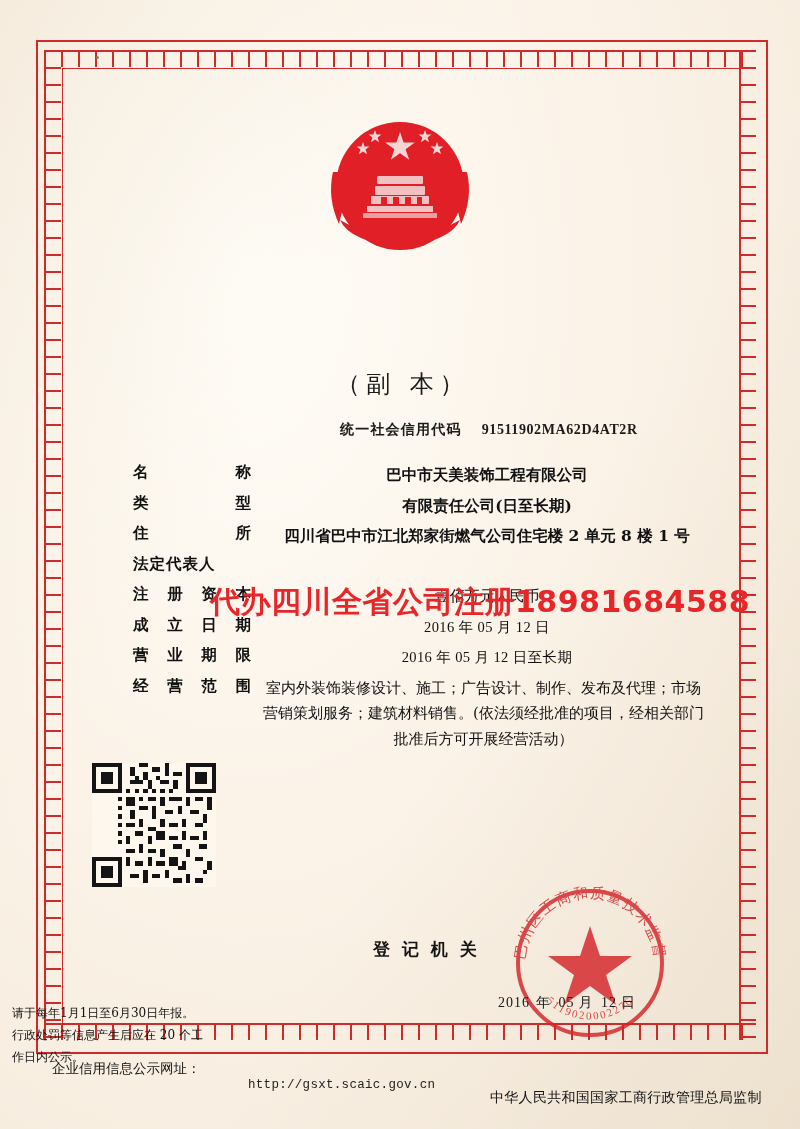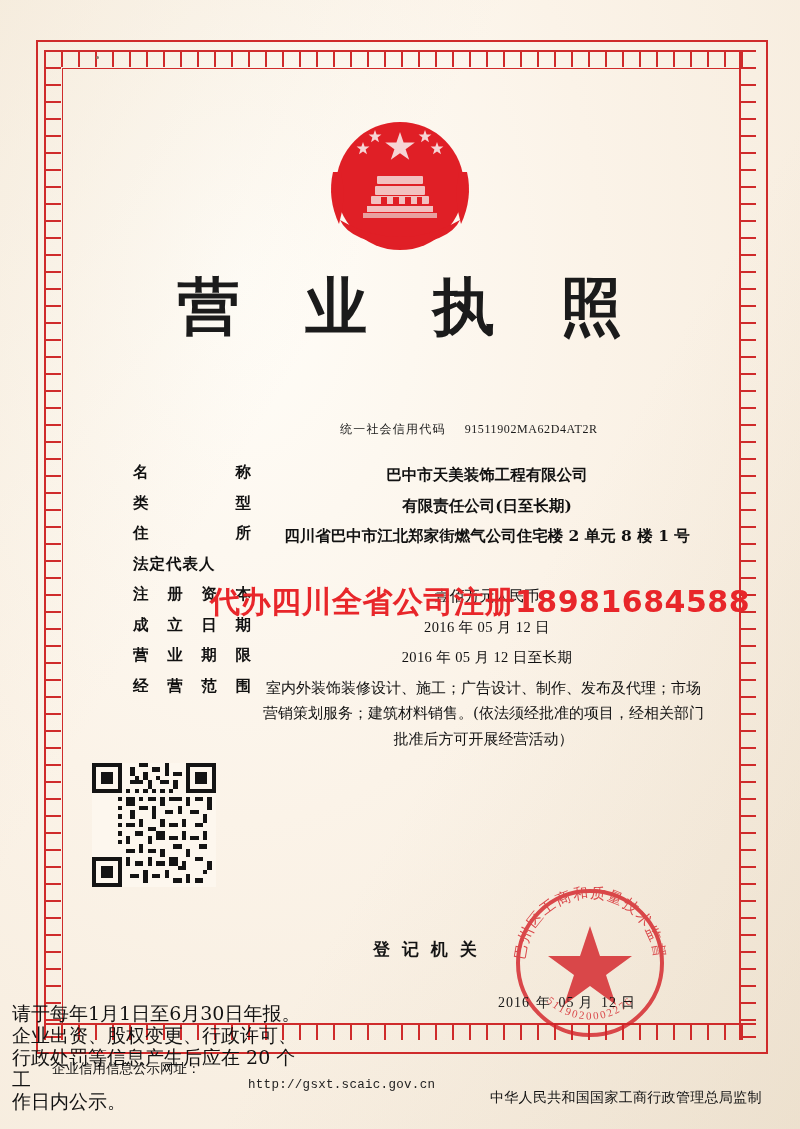--- a/index.html
+++ b/index.html
@@ -110,24 +110,24 @@
     letter-spacing: 6px;
     text-indent: 6px;
     color: #1b1b1b;
   }
 
   .credit-code {
     position: absolute;
     left: 340px;
     top: 421px;
     font-family: "DejaVu Serif", serif;
-    font-size: 12px;
+    font-size: 14px;
     letter-spacing: 1.2px;
     color: #1b1b1b;
-    font-weight: normal;
+    font-weight: bold;
   }
   .credit-code .code-val {
     letter-spacing: 0.6px;
     font-family: "Liberation Serif", serif;
   }
 
   
   .fields {
     position: absolute;
     left: 133px;
@@ -234,21 +234,21 @@
     opacity: 0.82;
   }
 
   
   .notice {
     position: absolute;
     left: 12px;
     top: 1002px;
     width: 300px;
     font-family: "DejaVu Serif", serif;
-    font-size: 19px;
+    font-size: 12px;
     line-height: 22px;
     color: #121212;
   }
   .site-line {
     position: absolute;
     left: 52px;
     top: 1060px;
     font-family: "DejaVu Serif", serif;
     font-size: 13.5px;
     color: #121212;
@@ -324,21 +324,21 @@
       <g fill="#f6d5d5">
         <polygon points="85,20 88.6,30.6 99.8,30.6 90.6,37.2 94.2,47.8 85,41.2 75.8,47.8 79.4,37.2 70.2,30.6 81.4,30.6"></polygon>
         <polygon points="110,18 111.6,22.6 116.4,22.6 112.6,25.6 114,30.2 110,27.4 106,30.2 107.4,25.6 103.6,22.6 108.4,22.6"></polygon>
         <polygon points="122,30 123.6,34.6 128.4,34.6 124.6,37.6 126,42.2 122,39.4 118,42.2 119.4,37.6 115.6,34.6 120.4,34.6"></polygon>
         <polygon points="60,18 61.6,22.6 66.4,22.6 62.6,25.6 64,30.2 60,27.4 56,30.2 57.4,25.6 53.6,22.6 58.4,22.6"></polygon>
         <polygon points="48,30 49.6,34.6 54.4,34.6 50.6,37.6 52,42.2 48,39.4 44,42.2 45.4,37.6 41.6,34.6 46.4,34.6"></polygon>
       </g>
     </svg>
   </div>
 
-  <div class="main-title">营 业 执 照</div>
+  <div class="sub-title">（副 本）</div>
 
   <div class="credit-code">
     <span>统一社会信用代码</span>
     <span class="code-val" style="margin-left:14px">91511902MA62D4AT2R</span>
   </div>
 
   <div class="fields">
     <div class="row">
       <div class="lbl">
         <span>名</span>
@@ -538,21 +538,20 @@
   </div>
 
   <div class="issue-date">
     <span class="num y">2016</span><span>年</span>
     <span class="num sep">05</span><span>月</span>
     <span class="num sep">12</span><span>日</span>
   </div>
 
   <div class="notice">
     <div>请于每年1月1日至6月30日年报。</div>
-    <div>企业出资、股权变更、行政许可、</div>
     <div>行政处罚等信息产生后应在 20 个工</div>
     <div>作日内公示。</div>
   </div>
 
   <div class="site-line">企业信用信息公示网址：</div>
   <div class="site-url">http://gsxt.scaic.gov.cn</div>
   <div class="issuer">中华人民共和国国家工商行政管理总局监制</div>
 </div>
 
 </body></html>

